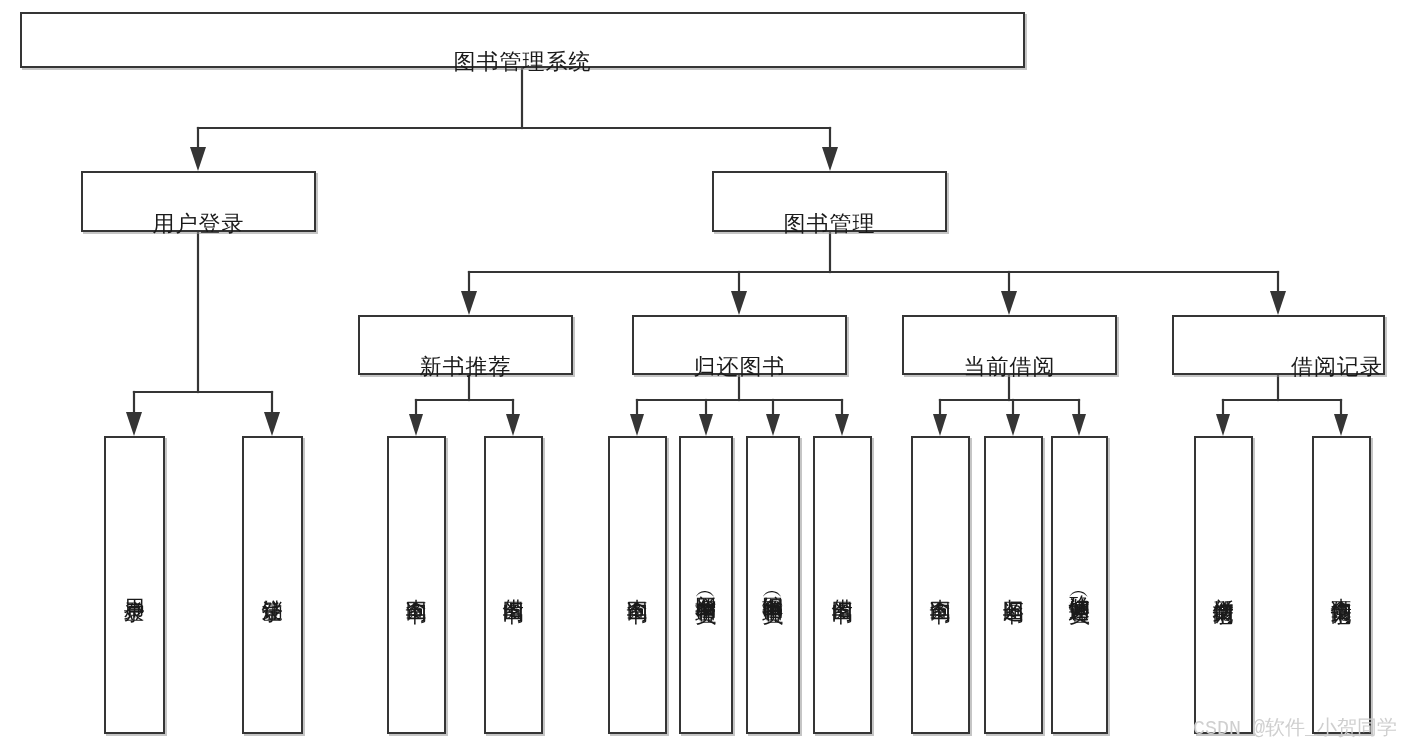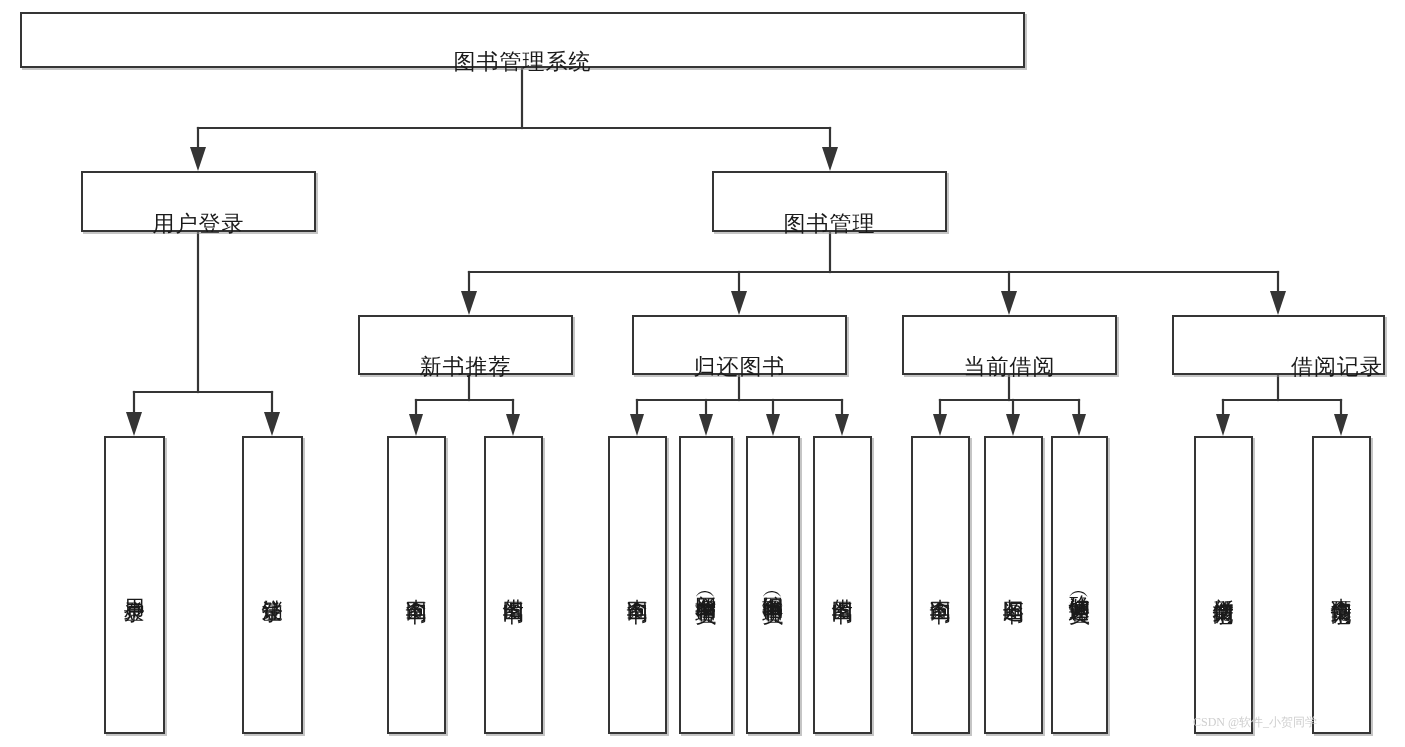--- a/index.html
+++ b/index.html
@@ -75,22 +75,22 @@
     font-size: 22px;
     color: #1a1a1a;
     letter-spacing: 1px;
     white-space: nowrap;
     margin-top: 44px;
   }
   .watermark {
     position: absolute;
     left: 1193px;
     top: 714px;
-    font-family: Liberation Serif, serif;
-    font-size: 12px;
+    font-family: Liberation Mono, monospace;
+    font-size: 20px;
     color: #cfcfcf;
     white-space: nowrap;
     pointer-events: none;
   }
 </style>
 </head>
 <body>
 
 <div id="diagram-root">
 

